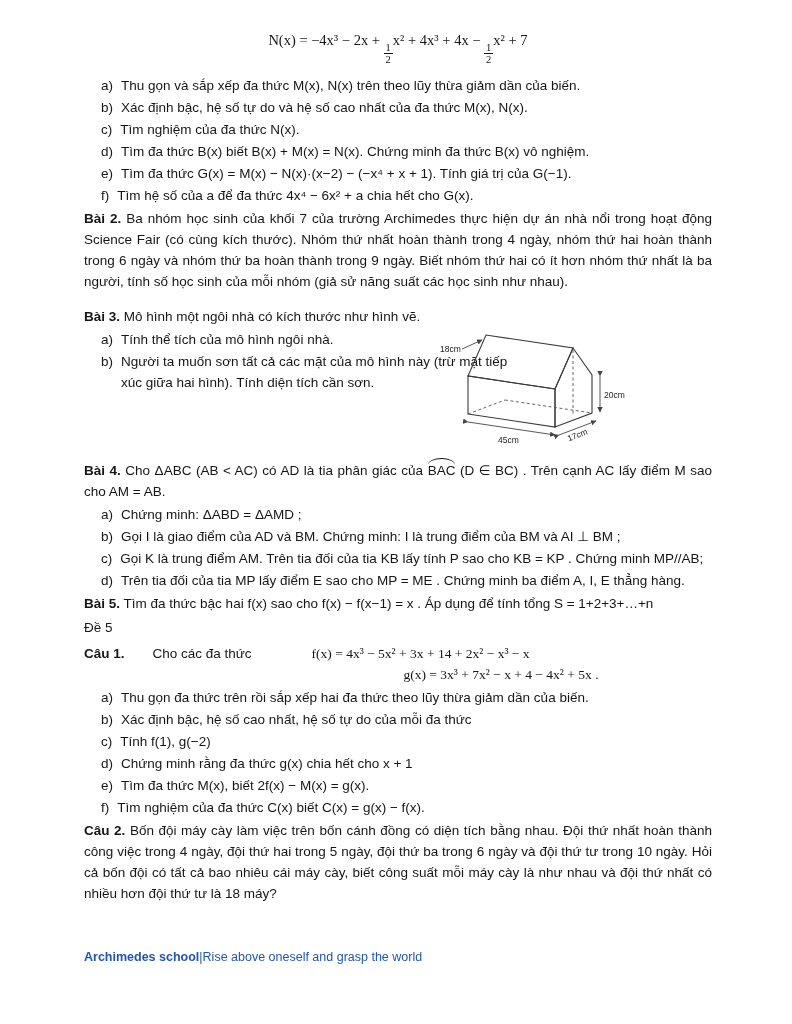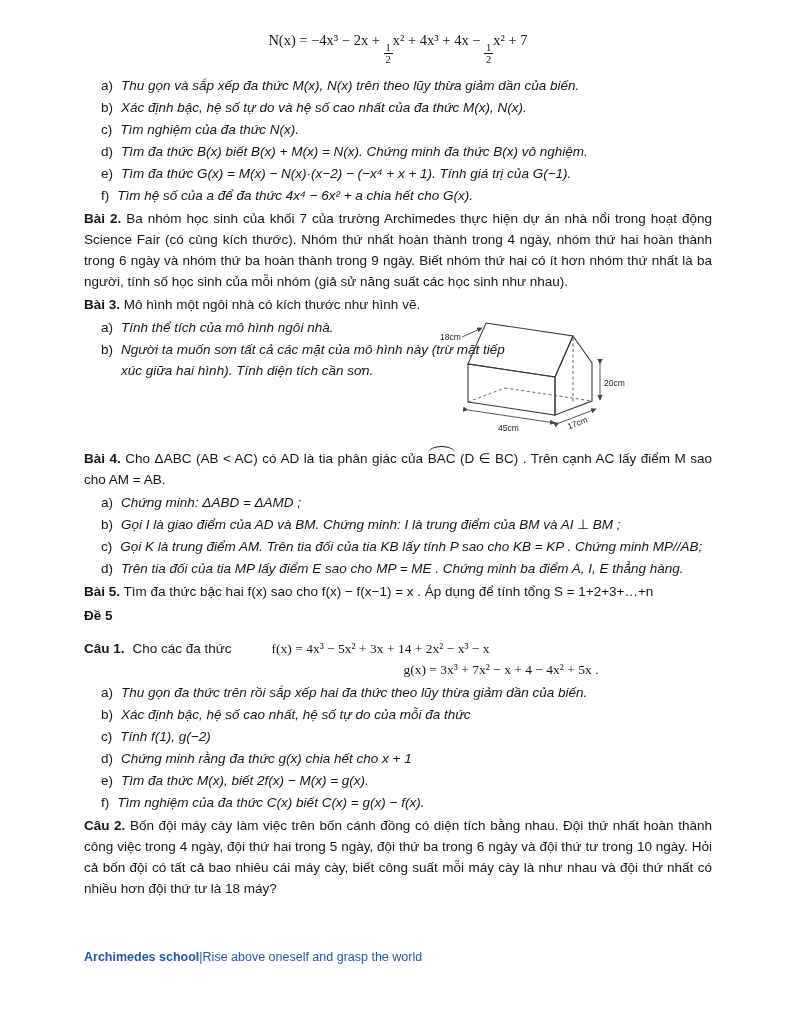--- a/index.html
+++ b/index.html
@@ -9,29 +9,29 @@
     font-size:13.5px;line-height:21px;color:#161616;
   }
   .content{position:absolute;left:84px;top:26px;width:628px;}
   .math{font-family:"Liberation Serif","DejaVu Serif",serif;}
   .top-formula{text-align:center;font-size:14.5px;margin:4px 0 10px 0;}
   .frac{display:inline-flex;flex-direction:column;vertical-align:-6px;text-align:center;font-size:10.5px;line-height:11px;}
   .frac .num{border-bottom:1px solid #161616;padding:0 2px;}
   .frac .den{padding:0 2px;}
   .item{display:flex;padding-left:17px;margin:1px 0;}
   .ilabel{flex:0 0 auto;margin-right:8px;}
-  .itext{flex:1 1 auto;font-style:italic;}
+  .itext{flex:1 1 auto;}
   .para{text-align:justify;margin:2px 0;}
   .blabel{font-weight:bold;}
-  .bai3{position:relative;min-height:152px;margin-top:2px;}
+  .bai3{position:relative;min-height:152px;margin-top:14px;}
   .bai3-text{width:430px;}
   .figure{position:absolute;top:4px;right:54px;width:218px;height:138px;}
   .figure svg{display:block;}
-  .heading{font-weight:bold;margin:3px 0 12px 0;}
-  .cau1-line1{display:flex;}
+  .heading{font-weight:normal;margin:3px 0 5px 0;}
+  .cau1-line1{display:flex;gap:20px;}
   .cau1-intro{margin-left:8px;}
   .formula-f{margin-left:40px;}
   .formula-g{margin-left:206px;margin-bottom:2px;text-align:center;}
   .overarc{position:relative;display:inline-block;}
   .overarc::before{
     content:"";position:absolute;left:0;right:0;top:-2px;height:6px;
     border-top:1.2px solid #161616;border-radius:50% 50% 0 0 / 100% 100% 0 0;
   }
   .footer{position:absolute;left:84px;top:949px;font-size:12.5px;color:#2456a8;line-height:16px;text-align:center;}
   .footer .brand{font-weight:bold;}

